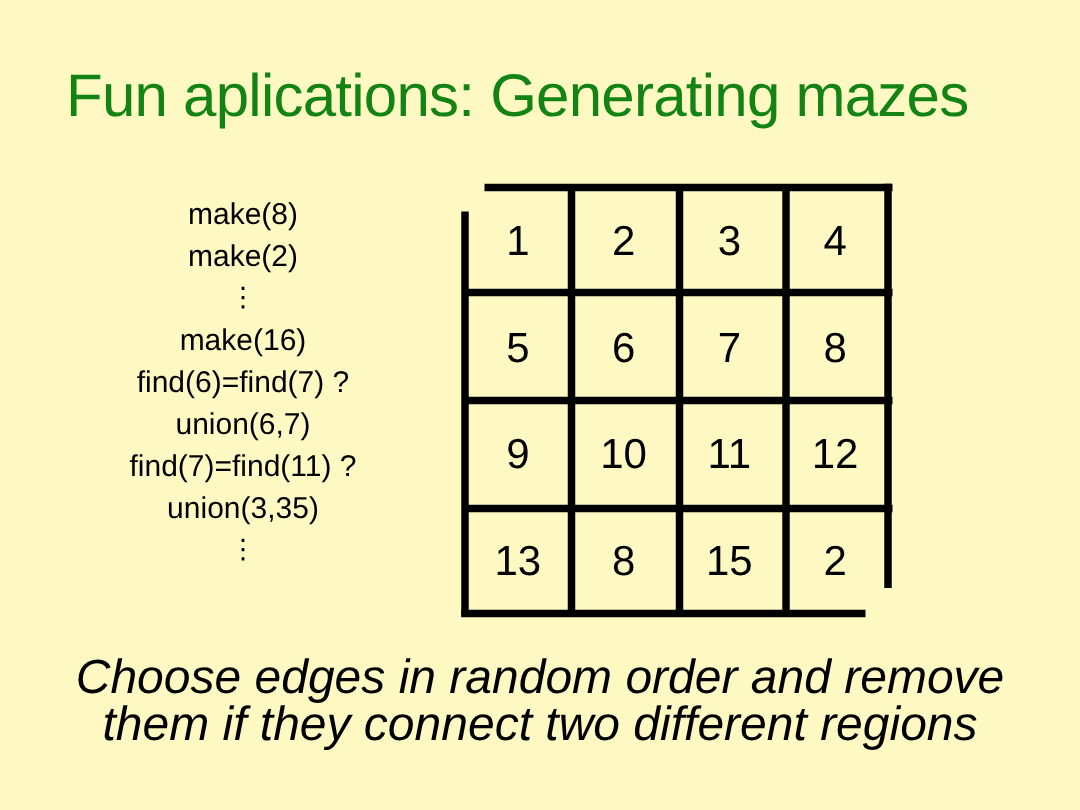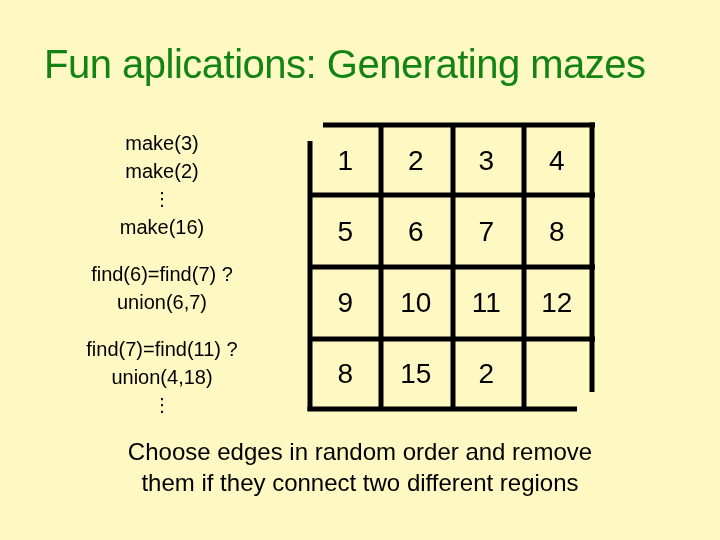--- a/index.html
+++ b/index.html
@@ -24,21 +24,21 @@
     white-space: nowrap;
   }
   .ops {
     position: absolute;
     left: 38px; top: 129px;
     width: 248px;
     text-align: center;
     font-size: 20px;
     line-height: 28px;
   }
-  .op-group + .op-group { margin-top: 19px; }
+  .op-group + .op-group { }
   .op-line { white-space: nowrap; }
   .dots {
     font-size: 18px;
     line-height: 28px;
     font-family: "DejaVu Sans", sans-serif;
   }
   .maze {
     position: absolute;
     left: 306px; top: 121px;
     width: 292px; height: 292px;
@@ -57,45 +57,46 @@
     align-items: center;
     justify-content: center;
     font-size: 28px;
   }
   .caption {
     position: absolute;
     left: 8px; top: 436px;
     width: 704px;
     margin: 0;
     text-align: center;
-    font-size: 24px;
+    font-size: 32px;
     line-height: 31px;
+    font-style: italic;
   }
 </style>
 </head>
 <body>
 
 <div class="slide">
 
   <div class="title" style="color: rgb(19, 132, 20);">Fun aplications: Generating mazes</div>
 
   <div class="ops">
     <div class="op-group">
-      <div class="op-line">make(3)</div>
+      <div class="op-line">make(8)</div>
       <div class="op-line">make(2)</div>
       <div class="dots">⋮</div>
       <div class="op-line">make(16)</div>
     </div>
     <div class="op-group">
       <div class="op-line">find(6)=find(7) ?</div>
       <div class="op-line">union(6,7)</div>
     </div>
     <div class="op-group">
       <div class="op-line">find(7)=find(11) ?</div>
-      <div class="op-line">union(4,18)</div>
+      <div class="op-line">union(3,35)</div>
       <div class="dots">⋮</div>
     </div>
   </div>
 
   <div class="maze">
     <svg width="292" height="292" viewBox="0 0 292 292" aria-hidden="true">
       <g stroke="#000000" stroke-width="5" fill="none">
 
         <line x1="17" y1="4" x2="289" y2="4"></line>
         <line x1="4" y1="20" x2="4" y2="290"></line>
@@ -116,20 +117,21 @@
       <div class="cell">3</div>
       <div class="cell">4</div>
       <div class="cell">5</div>
       <div class="cell">6</div>
       <div class="cell">7</div>
       <div class="cell">8</div>
       <div class="cell">9</div>
       <div class="cell">10</div>
       <div class="cell">11</div>
       <div class="cell">12</div>
+      <div class="cell">13</div>
       <div class="cell">8</div>
       <div class="cell">15</div>
       <div class="cell">2</div>
     </div>
   </div>
 
   <p class="caption">
     <span>Choose edges in random order and remove</span><br>
     <span>them if they connect two different regions</span>
   </p>

